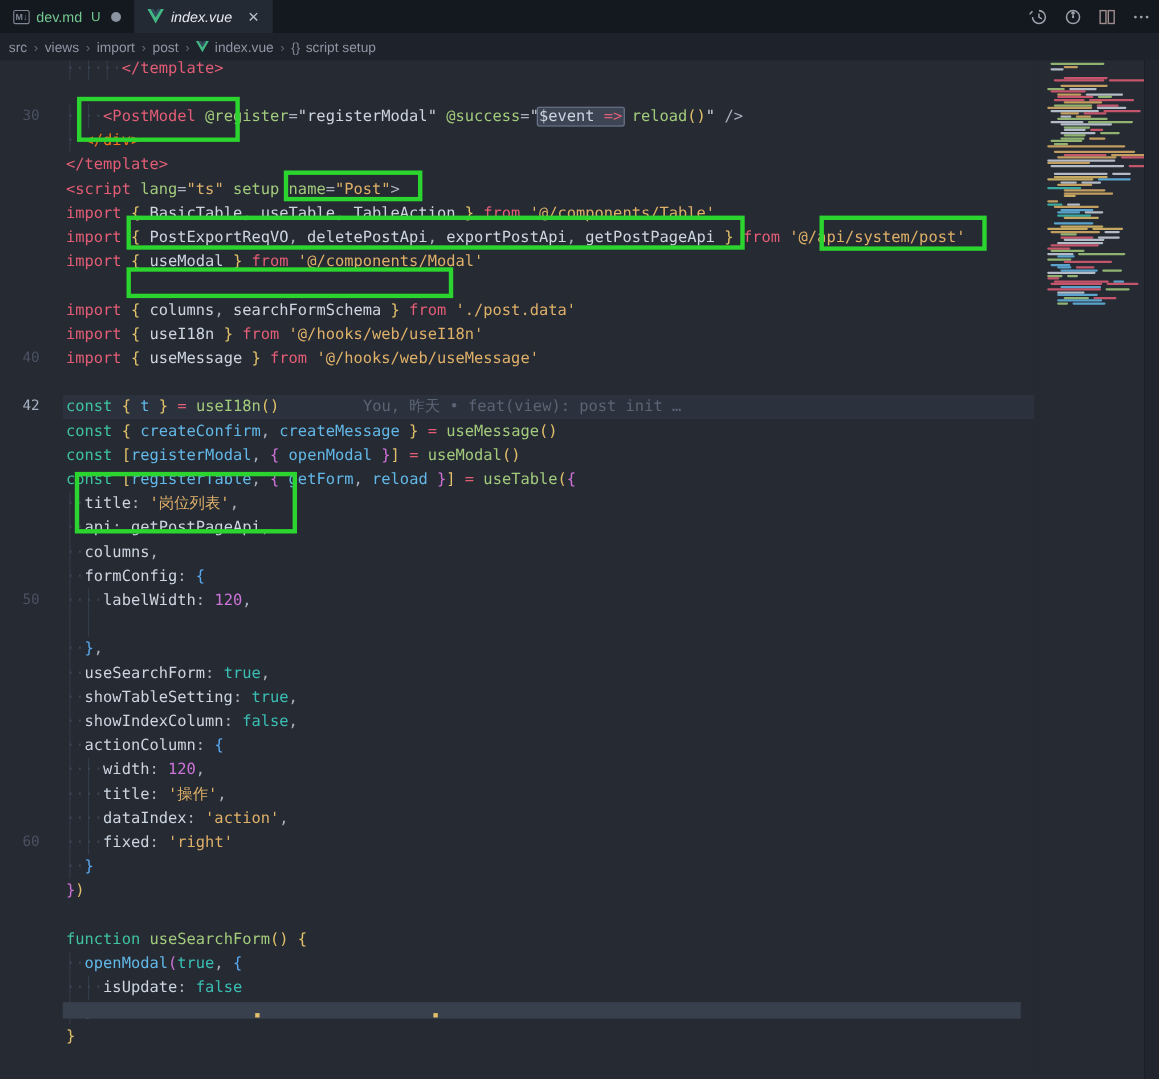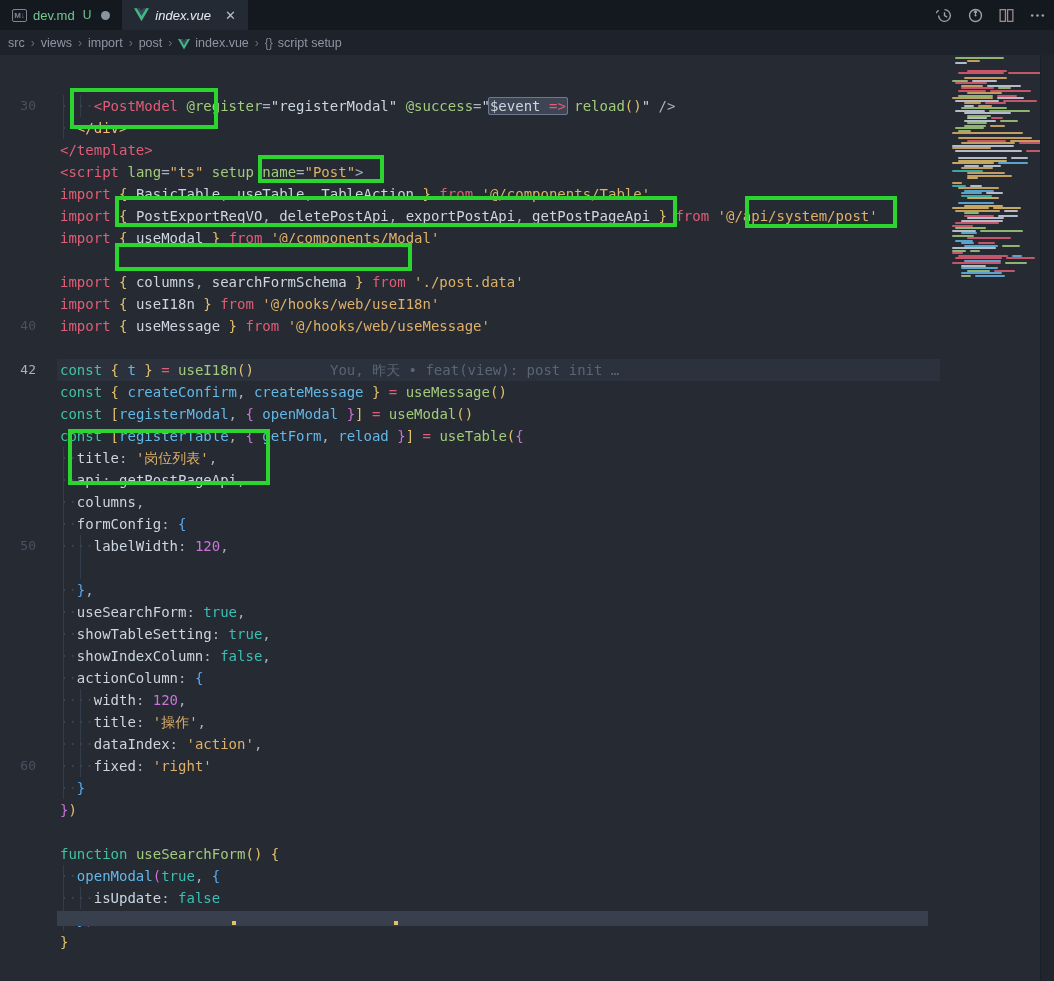--- a/index.html
+++ b/index.html
@@ -22,21 +22,21 @@
     color:#7d8795; font-size:8px; line-height:11px; text-align:center; font-weight:bold; }
   .close-x { color:#b8c0c9; font-size:13px; margin-left:8px; }
   #tab-actions { position:absolute; right:8px; top:0; height:30px; display:flex;
     align-items:center; gap:14px; }
   #tab-actions svg { display:block; }
 
   
   #breadcrumbs { position:absolute; left:0; top:30px; width:1054px; height:25px;
     background:#1d222b; display:flex; align-items:center; padding-left:8px;
     font-size:12.5px; color:#8f96a3; }
-  .crumb { display:flex; align-items:flex-end; gap:5px; cursor:pointer; }
+  .crumb { display:flex; align-items:center; gap:5px; cursor:pointer; }
   .crumb-sep { color:#646d7b; margin:0 6px; font-size:12px; }
   .curly { color:#7d8795; font-size:12px; }
 
   
   #editor { position:absolute; left:0; top:55px; width:944px; height:926px;
     overflow:hidden; background:#252a33; }
   .code-line { position:absolute; left:0; height:22px; line-height:22px; width:944px;
     font-family:"DejaVu Sans Mono", monospace; font-size:14px; white-space:pre; }
   .line-num { position:absolute; left:0; width:36px; text-align:right;
     color:#4a5262; font-size:13px; }
@@ -131,22 +131,23 @@
         <span>index.vue</span>
       </span>
       <span class="crumb-sep">›</span>
       <span class="crumb">
         <span class="curly">{}</span>
         <span>script setup</span>
       </span>
     </div>
 
   <div id="editor">
+      <div class="code-line" style="top: -4px;"><div class="guide" style="left: 63px;"></div><div class="guide" style="left: 79.8px;"></div><div class="guide" style="left: 96.6px;"></div><span class="code-text"><span style="color: rgb(59, 68, 82);">······</span><span style="color: rgb(226, 93, 117);">&lt;/template&gt;</span></span></div>
       <div class="code-line" style="top: 40px;"><div class="line-num">30</div><div class="guide" style="left: 63px;"></div><div class="guide" style="left: 79.8px;"></div><span class="code-text"><span style="color: rgb(59, 68, 82);">····</span><span style="color: rgb(226, 93, 117);">&lt;PostModel</span><span style="color: rgb(204, 213, 224);"> </span><span style="color: rgb(163, 203, 124);">@register</span><span style="color: rgb(169, 178, 191);">=</span><span style="color: rgb(204, 213, 224);">"registerModal"</span><span style="color: rgb(204, 213, 224);"> </span><span style="color: rgb(163, 203, 124);">@success</span><span style="color: rgb(169, 178, 191);">=</span><span style="color: rgb(204, 213, 224);">"</span><span class="hl-group"><span style="color: rgb(204, 213, 224);">$event</span><span style="color: rgb(204, 213, 224);"> </span><span style="color: rgb(226, 93, 117);">=&gt;</span></span><span style="color: rgb(204, 213, 224);"> </span><span style="color: rgb(163, 203, 124);">reload</span><span style="color: rgb(226, 192, 106);">()</span><span style="color: rgb(204, 213, 224);">"</span><span style="color: rgb(204, 213, 224);"> </span><span style="color: rgb(169, 178, 191);">/&gt;</span></span></div>
-      <div class="code-line" style="top: 62px;"><div class="guide" style="left: 63px;"></div><span class="code-text"><span style="color: rgb(59, 68, 82);">··</span><span style="color: #fdba74;">&lt;/div&gt;</span></span></div>
+      <div class="code-line" style="top: 62px;"><div class="guide" style="left: 63px;"></div><span class="code-text"><span style="color: rgb(59, 68, 82);">··</span><span style="color: #f97316;">&lt;/div&gt;</span></span></div>
       <div class="code-line" style="top: 84px;"><span class="code-text"><span style="color: rgb(226, 93, 117);">&lt;/template&gt;</span></span></div>
       <div class="code-line" style="top: 106px;"><span class="code-text"><span style="color: rgb(226, 93, 117);">&lt;script</span><span style="color: rgb(204, 213, 224);"> </span><span style="color: rgb(163, 203, 124);">lang</span><span style="color: rgb(169, 178, 191);">=</span><span style="color: rgb(223, 176, 104);">"ts"</span><span style="color: rgb(204, 213, 224);"> </span><span style="color: rgb(163, 203, 124);">setup</span><span style="color: rgb(204, 213, 224);"> </span><span style="color: rgb(163, 203, 124);">name</span><span style="color: rgb(169, 178, 191);">=</span><span style="color: rgb(223, 176, 104);">"Post"</span><span style="color: rgb(169, 178, 191);">&gt;</span></span></div>
       <div class="code-line" style="top: 128px;"><span class="code-text"><span style="color: rgb(226, 93, 117);">import</span><span style="color: rgb(204, 213, 224);"> </span><span style="color: rgb(226, 192, 106);">{</span><span style="color: rgb(204, 213, 224);"> BasicTable</span><span style="color: rgb(169, 178, 191);">,</span><span style="color: rgb(204, 213, 224);"> useTable</span><span style="color: rgb(169, 178, 191);">,</span><span style="color: rgb(204, 213, 224);"> TableAction </span><span style="color: rgb(226, 192, 106);">}</span><span style="color: rgb(204, 213, 224);"> </span><span style="color: rgb(226, 93, 117);">from</span><span style="color: rgb(204, 213, 224);"> </span><span style="color: rgb(223, 176, 104);">'@/components/Table'</span></span></div>
       <div class="code-line" style="top: 150px;"><span class="code-text"><span style="color: rgb(226, 93, 117);">import</span><span style="color: rgb(204, 213, 224);"> </span><span style="color: rgb(226, 192, 106);">{</span><span style="color: rgb(204, 213, 224);"> PostExportReqVO</span><span style="color: rgb(169, 178, 191);">,</span><span style="color: rgb(204, 213, 224);"> deletePostApi</span><span style="color: rgb(169, 178, 191);">,</span><span style="color: rgb(204, 213, 224);"> exportPostApi</span><span style="color: rgb(169, 178, 191);">,</span><span style="color: rgb(204, 213, 224);"> getPostPageApi </span><span style="color: rgb(226, 192, 106);">}</span><span style="color: rgb(204, 213, 224);"> </span><span style="color: rgb(226, 93, 117);">from</span><span style="color: rgb(204, 213, 224);"> </span><span style="color: rgb(223, 176, 104);">'@/api/system/post'</span></span></div>
       <div class="code-line" style="top: 172px;"><span class="code-text"><span style="color: rgb(226, 93, 117);">import</span><span style="color: rgb(204, 213, 224);"> </span><span style="color: rgb(226, 192, 106);">{</span><span style="color: rgb(204, 213, 224);"> useModal </span><span style="color: rgb(226, 192, 106);">}</span><span style="color: rgb(204, 213, 224);"> </span><span style="color: rgb(226, 93, 117);">from</span><span style="color: rgb(204, 213, 224);"> </span><span style="color: rgb(223, 176, 104);">'@/components/Modal'</span></span></div>
       <div class="code-line" style="top: 216px;"><span class="code-text"><span style="color: rgb(226, 93, 117);">import</span><span style="color: rgb(204, 213, 224);"> </span><span style="color: rgb(226, 192, 106);">{</span><span style="color: rgb(204, 213, 224);"> columns</span><span style="color: rgb(169, 178, 191);">,</span><span style="color: rgb(204, 213, 224);"> searchFormSchema </span><span style="color: rgb(226, 192, 106);">}</span><span style="color: rgb(204, 213, 224);"> </span><span style="color: rgb(226, 93, 117);">from</span><span style="color: rgb(204, 213, 224);"> </span><span style="color: rgb(223, 176, 104);">'./post.data'</span></span></div>
       <div class="code-line" style="top: 238px;"><span class="code-text"><span style="color: rgb(226, 93, 117);">import</span><span style="color: rgb(204, 213, 224);"> </span><span style="color: rgb(226, 192, 106);">{</span><span style="color: rgb(204, 213, 224);"> useI18n </span><span style="color: rgb(226, 192, 106);">}</span><span style="color: rgb(204, 213, 224);"> </span><span style="color: rgb(226, 93, 117);">from</span><span style="color: rgb(204, 213, 224);"> </span><span style="color: rgb(223, 176, 104);">'@/hooks/web/useI18n'</span></span></div>
       <div class="code-line" style="top: 260px;"><div class="line-num">40</div><span class="code-text"><span style="color: rgb(226, 93, 117);">import</span><span style="color: rgb(204, 213, 224);"> </span><span style="color: rgb(226, 192, 106);">{</span><span style="color: rgb(204, 213, 224);"> useMessage </span><span style="color: rgb(226, 192, 106);">}</span><span style="color: rgb(204, 213, 224);"> </span><span style="color: rgb(226, 93, 117);">from</span><span style="color: rgb(204, 213, 224);"> </span><span style="color: rgb(223, 176, 104);">'@/hooks/web/useMessage'</span></span></div>
       <div class="code-line" style="top: 282px;"><span class="code-text"></span></div>
       <div class="code-line" style="top: 304px;"><div class="cur-line-bg"></div><div class="line-num cur">42</div><span class="code-text"><span style="color: rgb(63, 195, 160);">const</span><span style="color: rgb(204, 213, 224);"> </span><span style="color: rgb(226, 192, 106);">{</span><span style="color: rgb(99, 184, 232);"> t </span><span style="color: rgb(226, 192, 106);">}</span><span style="color: rgb(204, 213, 224);"> </span><span style="color: rgb(226, 93, 117);">=</span><span style="color: rgb(204, 213, 224);"> </span><span style="color: rgb(163, 203, 124);">useI18n</span><span style="color: rgb(226, 192, 106);">()</span></span><span id="blame">You, 昨天 • feat(view): post init …</span></div>

